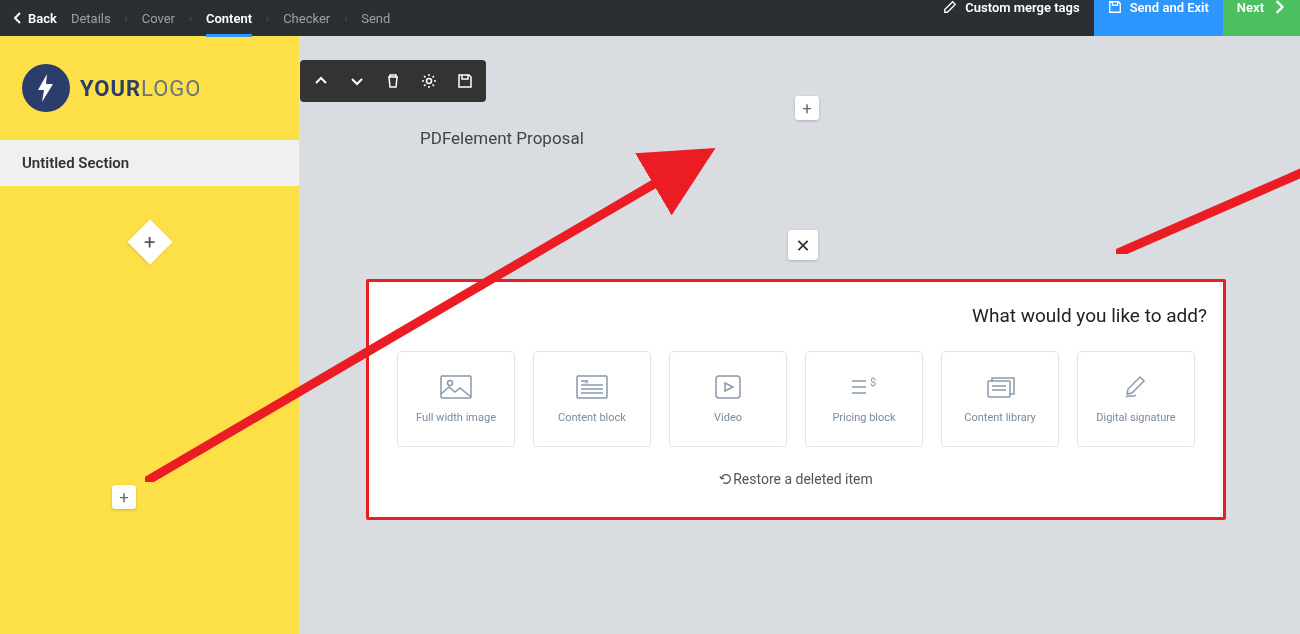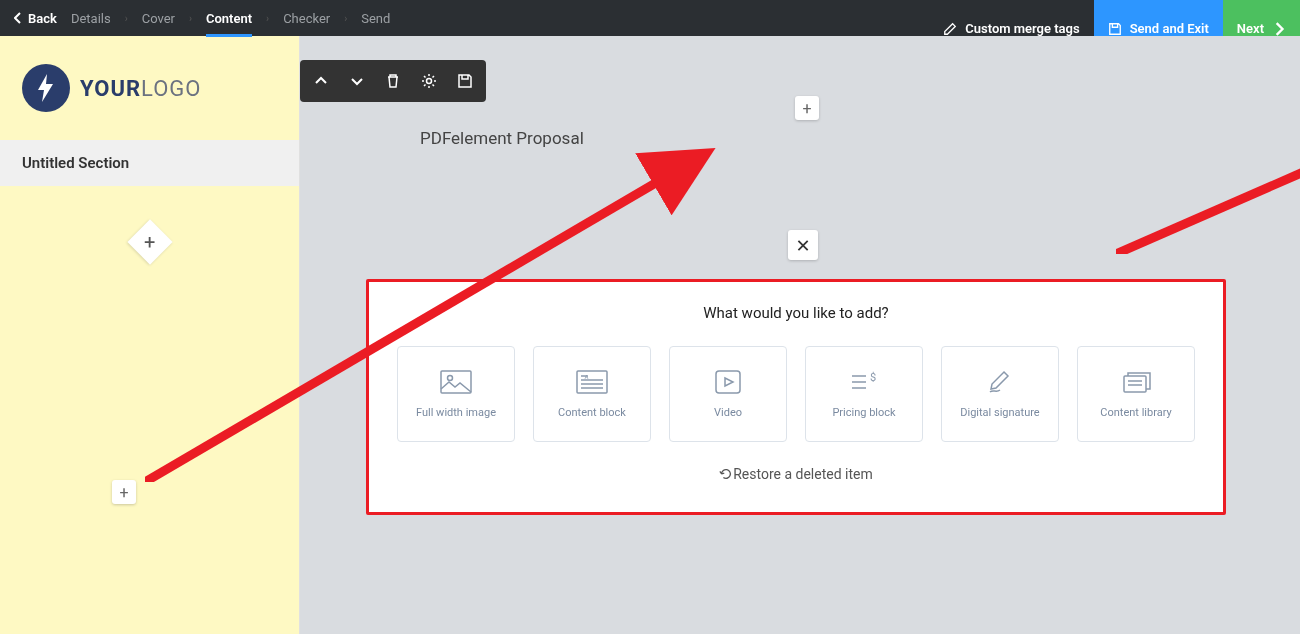--- a/index.html
+++ b/index.html
@@ -6,47 +6,47 @@
 body{width:1300px;height:634px;overflow:hidden;background:#f5f5f5;position:relative}
 .topbar{display:flex;align-items:center;height:36px;background:#2b2f33;color:#fff}
 .back{display:flex;align-items:center;gap:6px;padding:0 14px;font-size:13px;font-weight:600;cursor:pointer;height:100%}
 .back svg{width:8px;height:12px}
 .breadcrumb{display:flex;align-items:center;gap:14px;font-size:13px;height:100%}
 .breadcrumb-item{color:#9ca0a4;cursor:pointer;height:100%;display:flex;align-items:center;position:relative}
 .breadcrumb-item.active{color:#fff;font-weight:600}
 .breadcrumb-item.active::after{content:"";position:absolute;bottom:-1px;left:0;right:0;height:3px;background:#2d96ff}
 .breadcrumb-sep{color:#555;font-size:10px}
 .right-actions{margin-left:auto;display:flex;height:100%}
-.action-btn{display:flex;align-items:flex-end;gap:8px;padding:0 14px;font-size:13px;font-weight:600;color:#fff;cursor:pointer;height:100%}
+.action-btn{display:flex;align-items:flex-start;gap:8px;padding:0 14px;font-size:13px;font-weight:600;color:#fff;cursor:pointer;height:100%}
 .action-btn.primary{background:#2d96ff}
 .action-btn.success{background:#4cc05f}
 .action-btn svg{width:14px;height:14px}
 .main{display:flex;height:598px}
-.sidebar{width:300px;background:#fef9c3;border-right:1px solid #e0e0e0}
+.sidebar{width:300px;background:#fde047;border-right:1px solid #e0e0e0}
 .logo-area{padding:28px 22px;display:flex;align-items:center;gap:10px}
 .logo-circle{width:48px;height:48px;border-radius:50%;background:#2a3d6b;display:flex;align-items:center;justify-content:center}
 .logo-circle svg{width:20px;height:28px;fill:#fff}
 .logo-text{font-size:22px;font-weight:700;letter-spacing:1px}
 .logo-your{color:#2a3d6b}
 .logo-logo{color:#6b7280;font-weight:400}
 .section-title{background:#f0f0f0;padding:14px 22px;font-size:15px;font-weight:600;color:#333}
 .add-section{display:flex;justify-content:center;margin-top:40px}
 .add-diamond{width:32px;height:32px;background:#fff;transform:rotate(45deg);display:flex;align-items:center;justify-content:center;box-shadow:0 1px 3px rgba(0,0,0,0.15);cursor:pointer}
 .add-diamond span{transform:rotate(-45deg);font-size:20px;color:#555}
 .canvas{flex:1;position:relative;background:#d9dce0}
 .toolbar{position:absolute;top:24px;left:0;background:#333;border-radius:4px;display:flex;padding:4px;gap:2px}
 .toolbar-btn{width:34px;height:34px;display:flex;align-items:center;justify-content:center;cursor:pointer;color:#fff}
 .toolbar-btn svg{width:16px;height:16px}
 .doc-title{position:absolute;top:92px;left:120px;font-size:17px;color:#444;font-weight:400}
 .add-btn-small{position:absolute;width:24px;height:24px;background:#fff;border-radius:3px;box-shadow:0 1px 3px rgba(0,0,0,0.2);display:flex;align-items:center;justify-content:center;cursor:pointer;font-size:16px;color:#666}
 .add-top{top:60px;left:495px}
 .close-btn{position:absolute;top:194px;left:488px;width:30px;height:30px;background:#fff;border-radius:3px;box-shadow:0 1px 3px rgba(0,0,0,0.2);display:flex;align-items:center;justify-content:center;cursor:pointer;font-size:18px;color:#333}
 .add-bottom{bottom:8px;left:-257px}
 .panel{position:absolute;top:243px;left:66px;right:74px;background:#fff;border:3px solid #eb1c24;border-radius:2px;padding:22px 16px 30px}
-.panel-title{text-align:center;font-size:15px;color:#222;margin-bottom:24px}
+.panel-title{text-align:right;font-size:19px;color:#222;margin-bottom:24px}
 .panel-grid{display:flex;gap:18px;justify-content:center}
 .panel-card{width:118px;height:96px;border:1px solid #dde3ea;border-radius:4px;display:flex;flex-direction:column;align-items:center;justify-content:center;gap:12px;cursor:pointer;padding:8px}
 .panel-card svg{width:32px;height:24px;stroke:#8a99ac;fill:none;stroke-width:1.5}
 .panel-card-label{font-size:11px;color:#7a8aa0;text-align:center}
 .panel-restore{display:flex;align-items:center;justify-content:center;gap:0;margin-top:24px;font-size:14px;color:#555;cursor:pointer}
 .panel-restore svg{width:14px;height:14px}
 .arrow{position:absolute;pointer-events:none}
 .arrow-1{top:28px;left:816px;width:420px;height:190px}
 .arrow-2{top:96px;left:-155px;width:590px;height:350px}
 </style>
@@ -175,30 +175,30 @@
         </div>
         <div class="panel-card">
           <svg viewBox="0 0 32 24">
               <path d="M4 6h14M4 12h14M4 18h14"></path>
               <text x="22" y="11" font-size="11" fill="#8a99ac" stroke="none">$</text>
             </svg>
           <div class="panel-card-label">Pricing block</div>
         </div>
         <div class="panel-card">
           <svg viewBox="0 0 32 24">
-              <path d="M20 2l4 4-12 12-5 1 1-5L20 2zM6 22c3-3 6 1 10-2"></path>
-            </svg>
-          <div class="panel-card-label">Digital signature</div>
-        </div>
-        <div class="panel-card">
-          <svg viewBox="0 0 32 24">
               <rect x="4" y="6" width="22" height="16" rx="1"></rect>
               <path d="M8 6V3h22v16h-4M8 11h14M8 15h14"></path>
             </svg>
           <div class="panel-card-label">Content library</div>
+        </div>
+        <div class="panel-card">
+          <svg viewBox="0 0 32 24">
+              <path d="M20 2l4 4-12 12-5 1 1-5L20 2zM6 22c3-3 6 1 10-2"></path>
+            </svg>
+          <div class="panel-card-label">Digital signature</div>
         </div>
       </div>
       <div class="panel-restore">
         <svg viewBox="0 0 16 16">
             <path d="M3 8a5 5 0 1 1 2 4M3 8l-2-3M3 8l3-1" stroke="#555" stroke-width="1.5" fill="none"></path>
           </svg>
         <span>Restore a deleted item</span>
       </div>
       <div class="add-btn-small add-bottom">+</div>
     </div>

